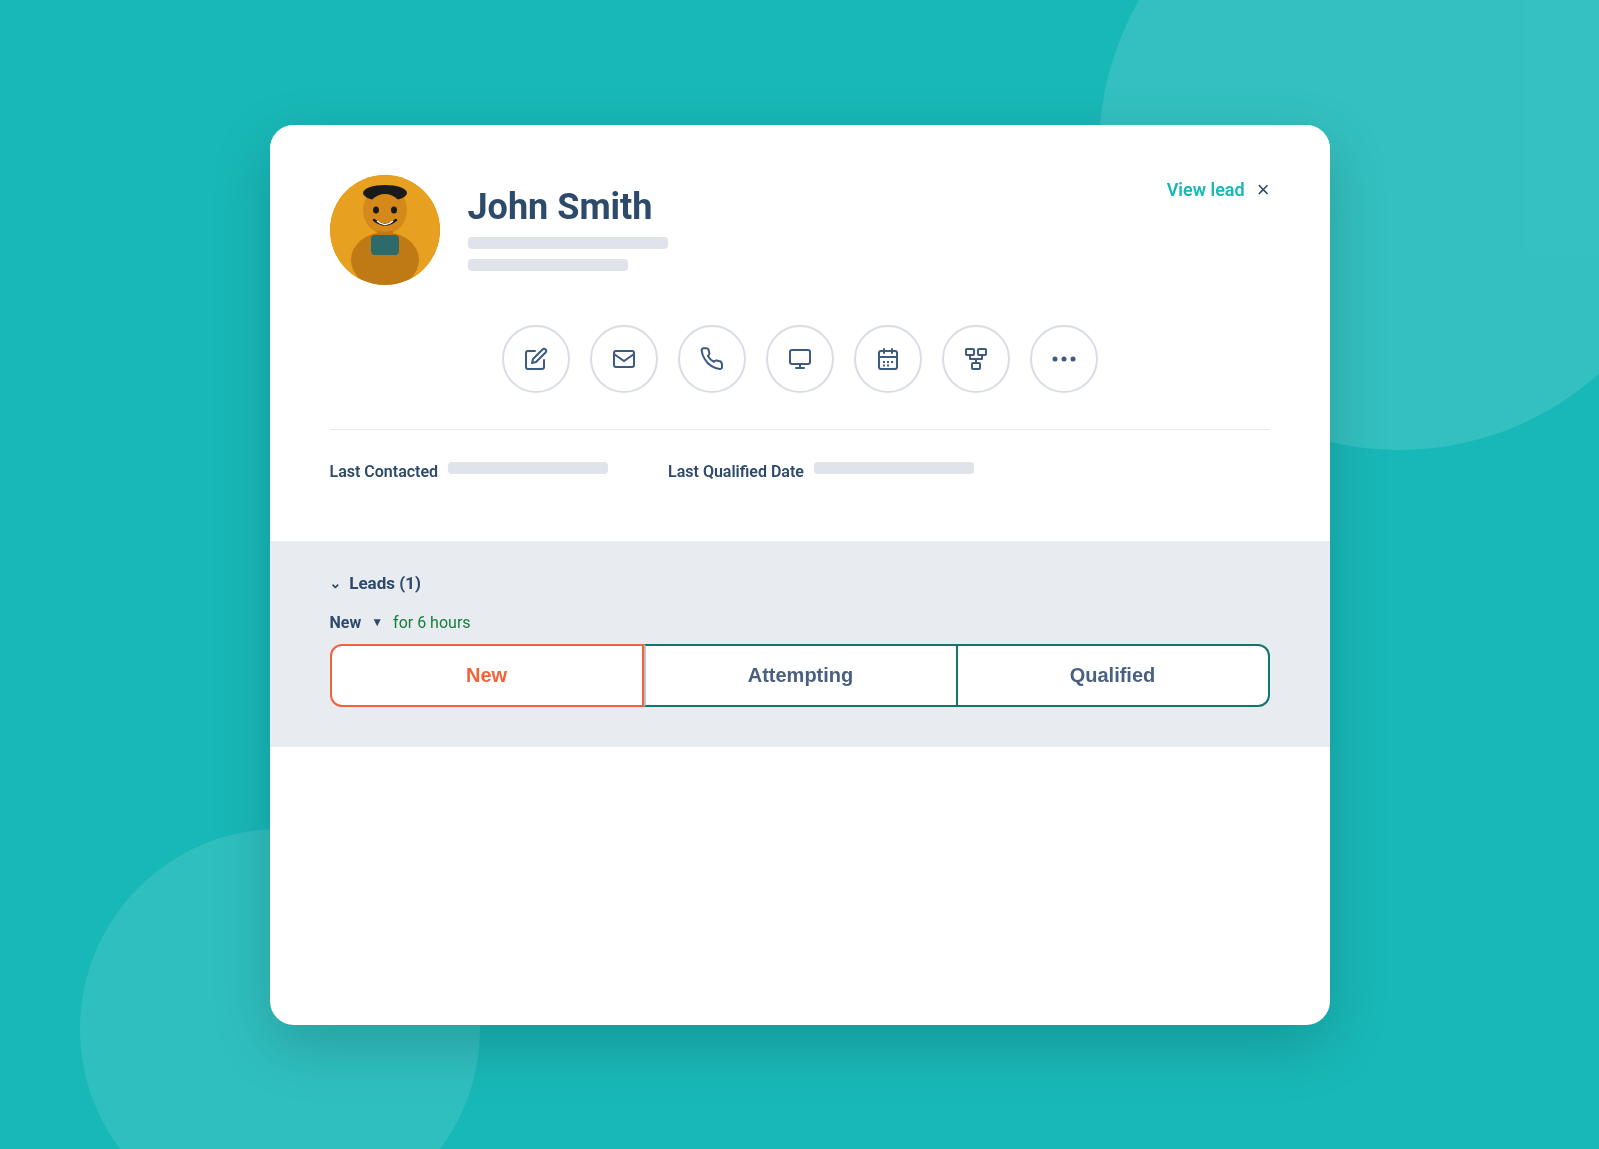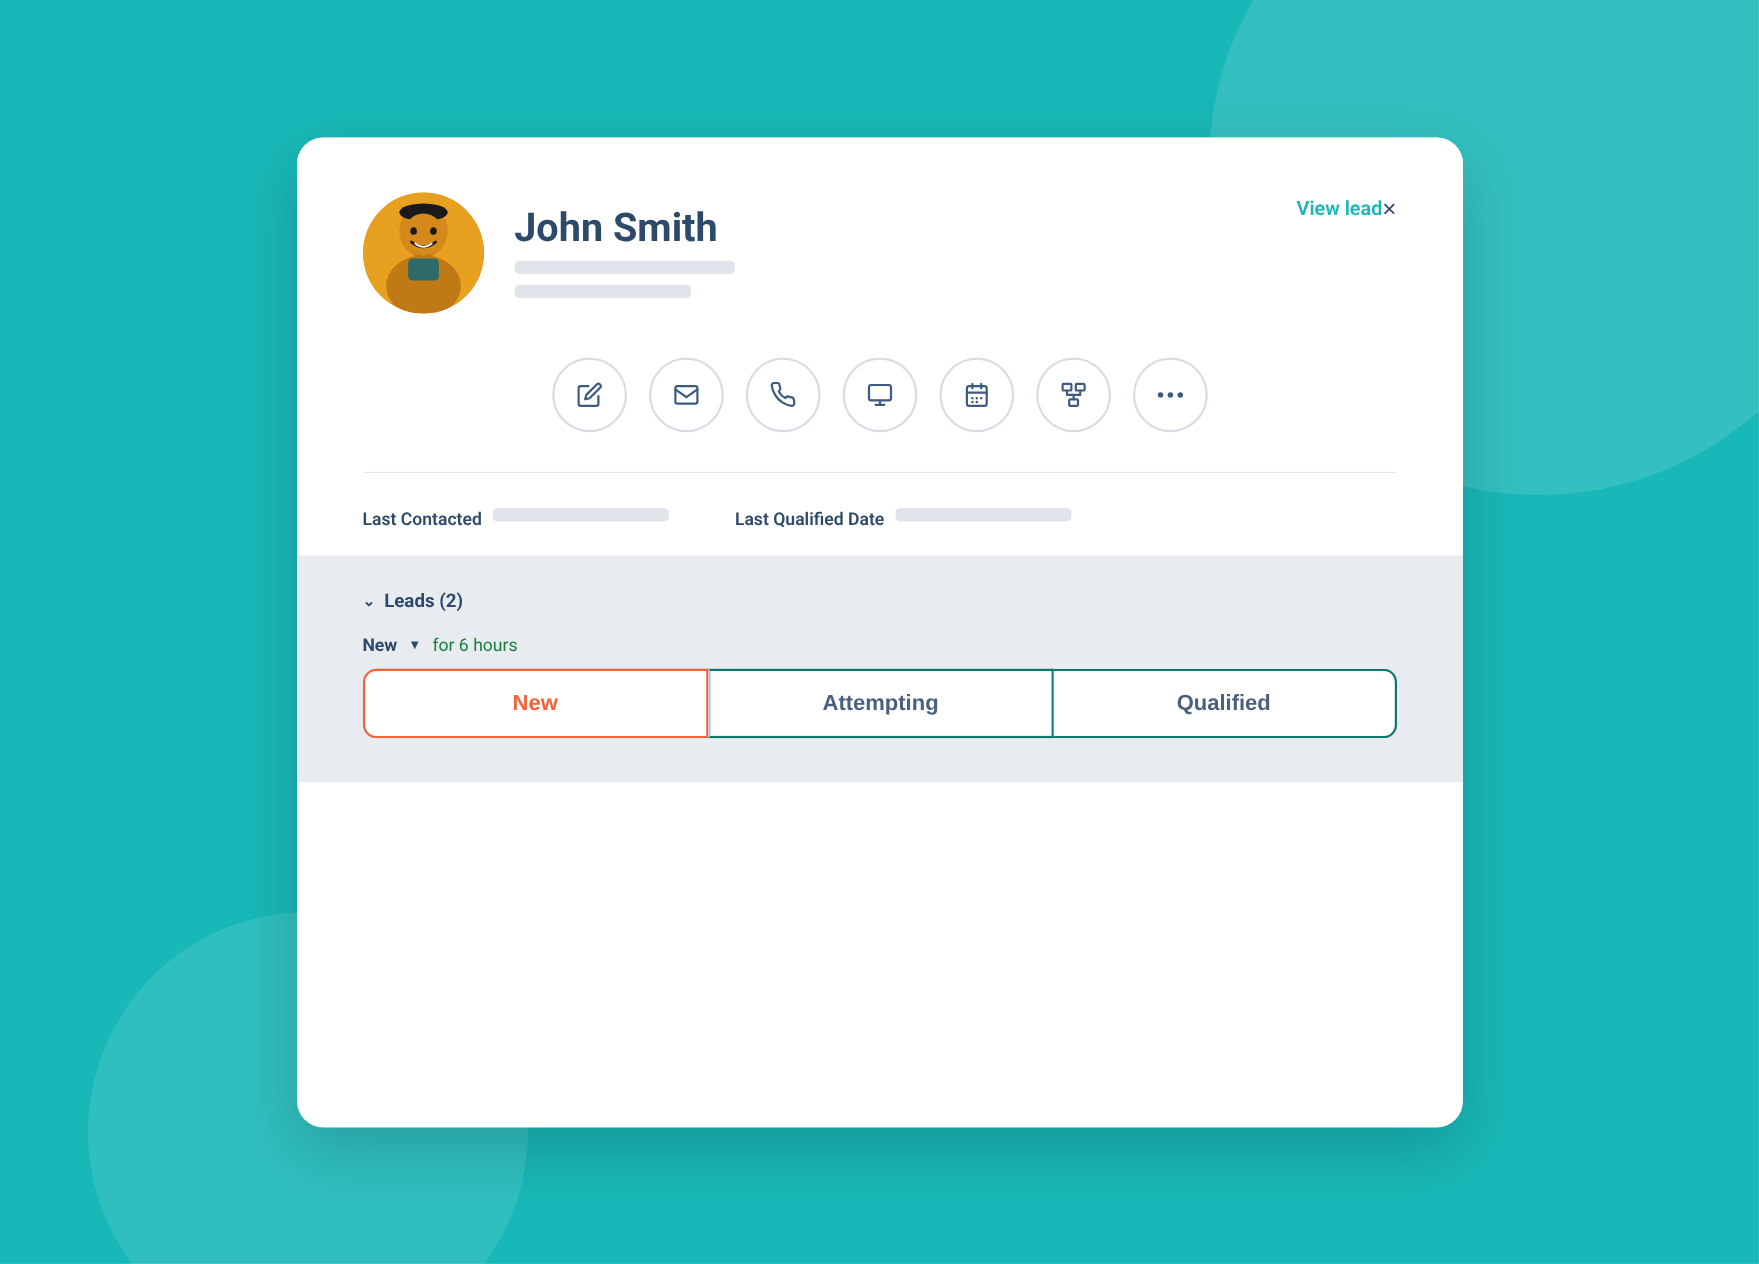--- a/index.html
+++ b/index.html
@@ -44,21 +44,21 @@
       background: #ffffff;
       border-radius: 24px;
       width: 1060px;
       min-height: 900px;
       position: relative;
       overflow: hidden;
       box-shadow: 0 20px 60px rgba(0,0,0,0.18);
     }
     .card-top {
       background: #ffffff;
-      padding: 50px 60px 24px 60px;
+      padding: 50px 60px 60px 60px;
     }
     .header-row {
       display: flex;
       align-items: flex-start;
       justify-content: space-between;
     }
     .contact-info {
       display: flex;
       align-items: center;
       gap: 28px;
@@ -98,20 +98,21 @@
       background: #e0e4ea;
       border-radius: 4px;
       height: 12px;
     }
     .skeleton-long { width: 200px; }
     .skeleton-medium { width: 160px; }
     .skeleton-date { width: 160px; height: 12px; }
     .header-actions {
       display: flex;
       align-items: center;
+      gap: 12px;
       margin-top: 4px;
     }
     .view-lead-link {
       color: #19b8b8;
       font-size: 18px;
       font-weight: 600;
       text-decoration: none;
       cursor: pointer;
     }
     .close-btn {
@@ -375,21 +376,21 @@
         <div class="field-label">Last Qualified Date</div>
         <div class="skeleton skeleton-date"></div>
       </div>
     </div>
   </div>
 
   <div class="card-bottom">
 
     <div class="leads-header">
       <span class="chevron-icon">⌄</span>
-      <span>Leads (2)</span>
+      <span>Leads (1)</span>
     </div>
 
     <div class="lead-status-row">
       <span class="status-text">New</span>
       <span class="dropdown-arrow">▼</span>
       <span class="duration-text">
         <span>for 6 hours</span>
       </span>
     </div>
 

